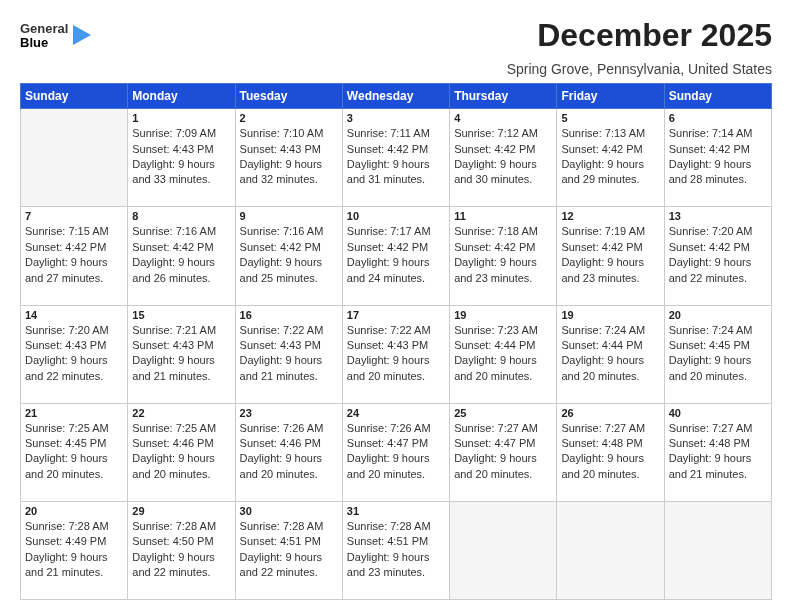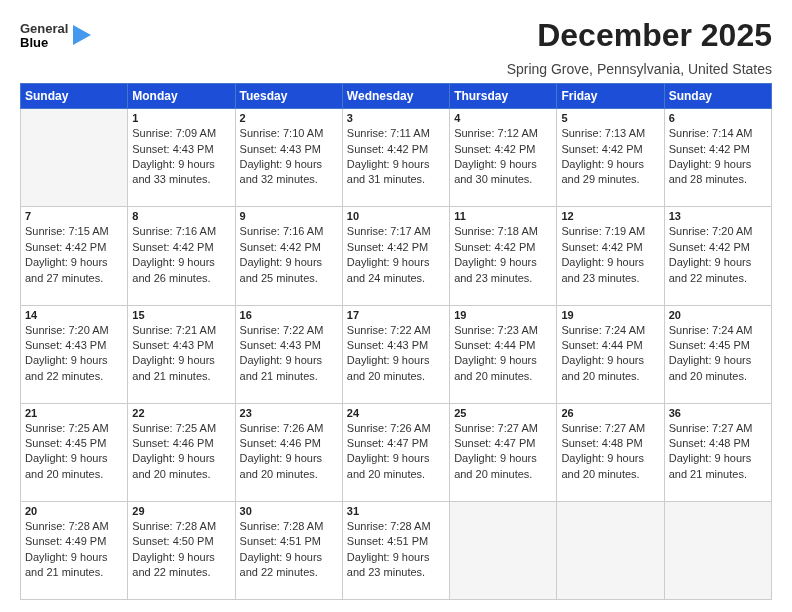--- a/index.html
+++ b/index.html
@@ -287,21 +287,21 @@
             Sunrise: 7:27 AM<br>Sunset: 4:47 PM<br>Daylight: 9 hours and 20 minutes.
           </div>
           </td>
           <td>
             <span class="day-number">26</span>
           <div class="day-info">
             Sunrise: 7:27 AM<br>Sunset: 4:48 PM<br>Daylight: 9 hours and 20 minutes.
           </div>
           </td>
           <td>
-            <span class="day-number">36</span>
+            <span class="day-number">40</span>
           <div class="day-info">
             Sunrise: 7:27 AM<br>Sunset: 4:48 PM<br>Daylight: 9 hours and 21 minutes.
           </div>
           </td>
         </tr>
         <tr>
           <td>
             <span class="day-number">20</span>
           <div class="day-info">
             Sunrise: 7:28 AM<br>Sunset: 4:49 PM<br>Daylight: 9 hours and 21 minutes.

